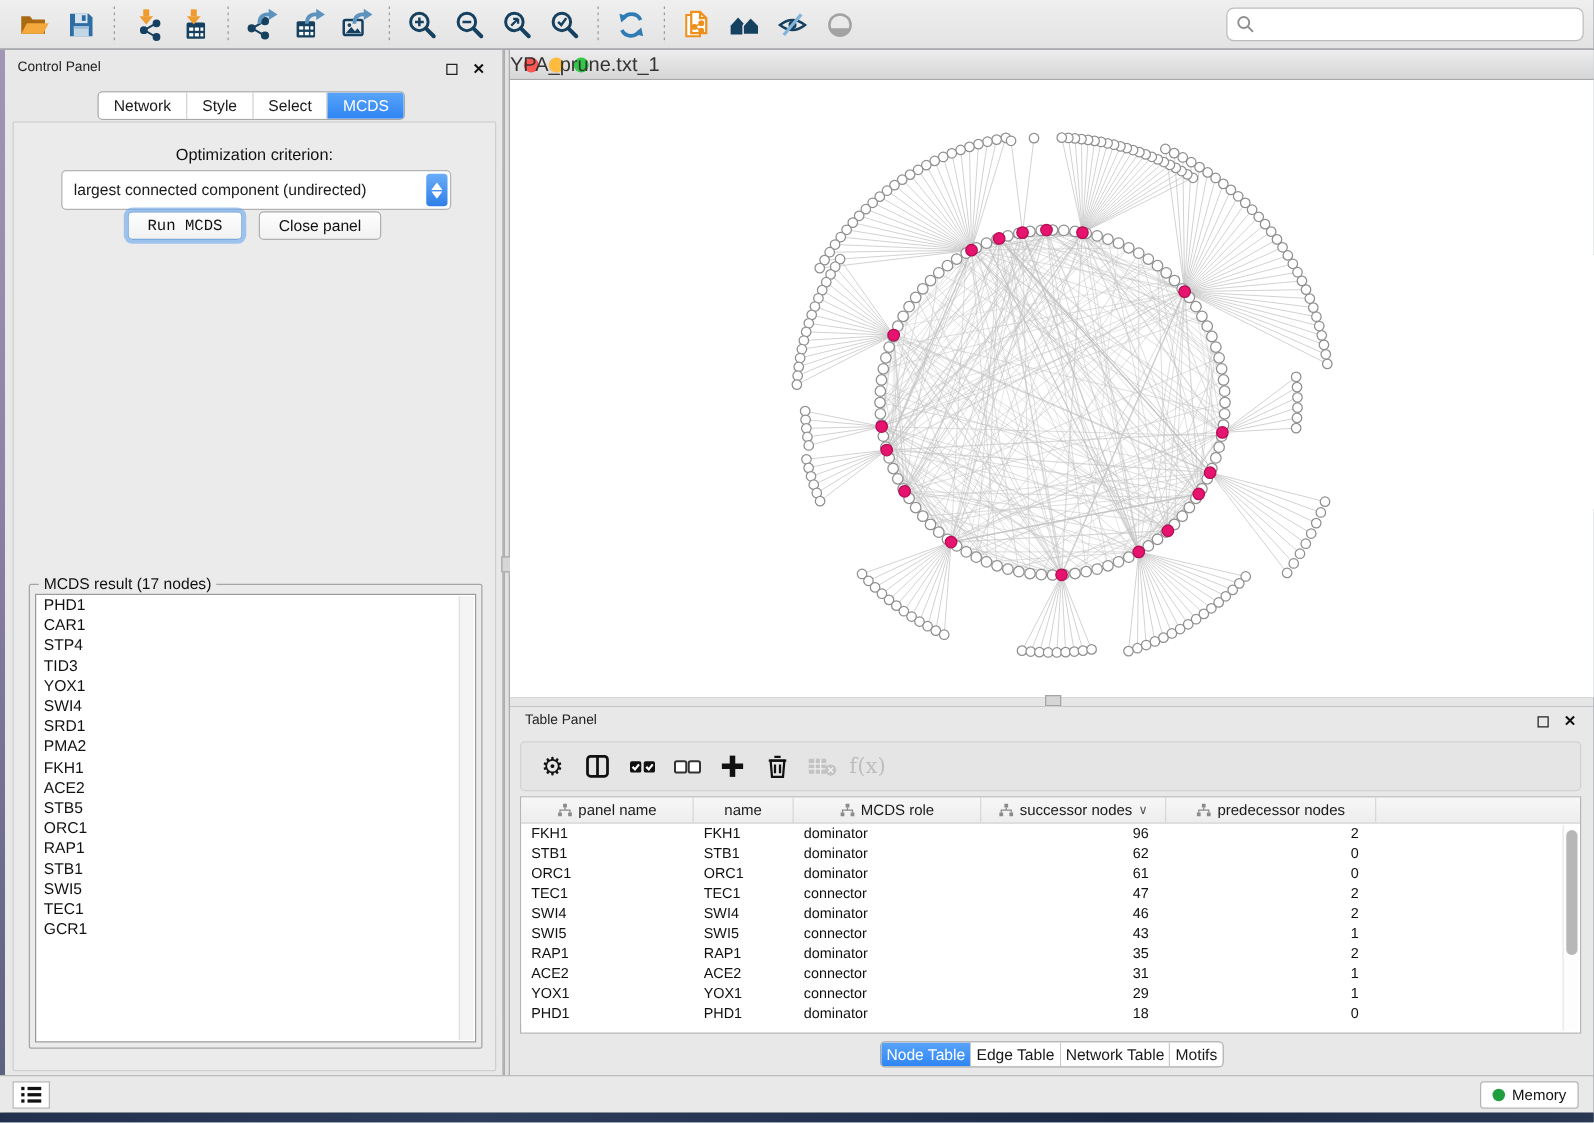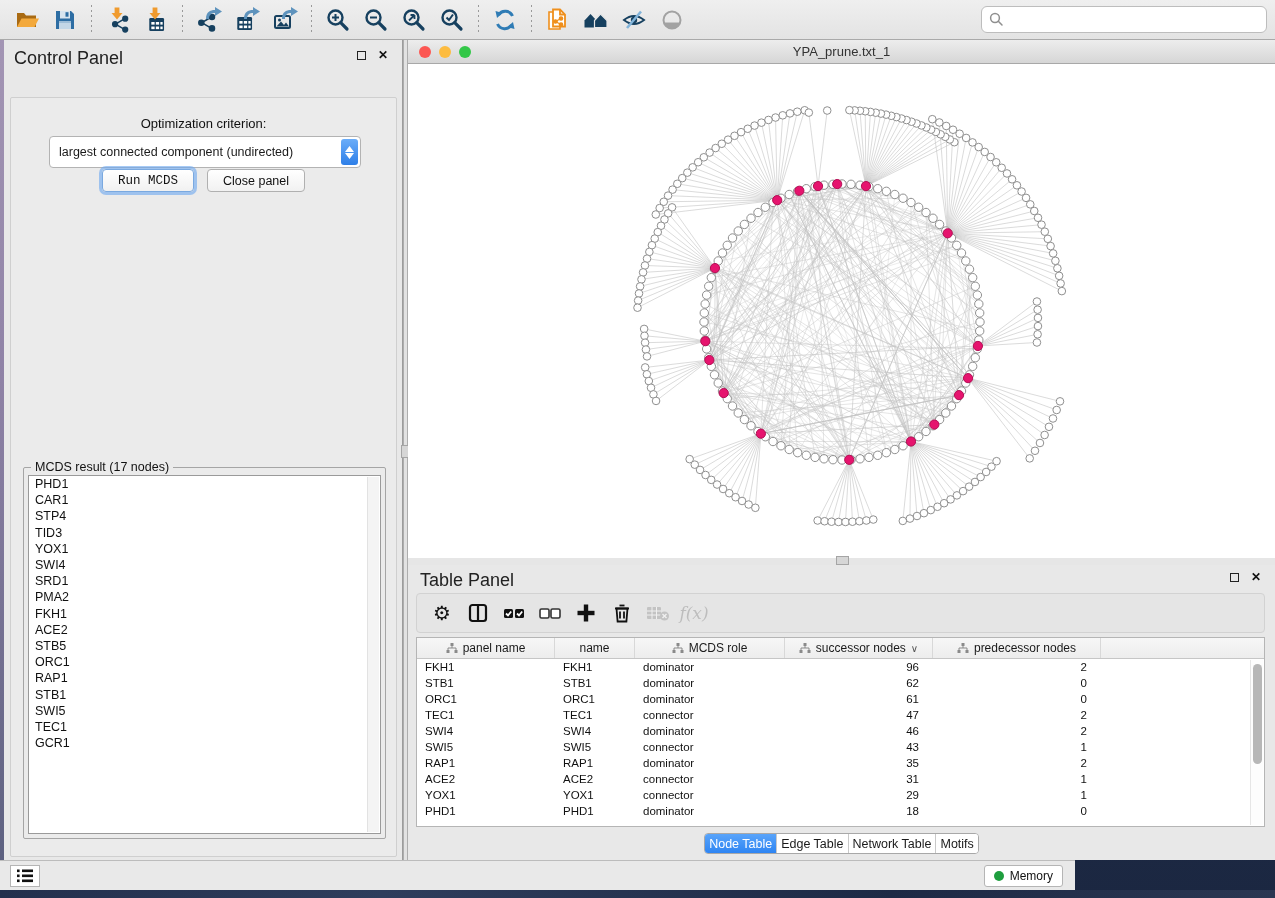--- a/index.html
+++ b/index.html
@@ -26,21 +26,21 @@
   
   .leftstrip { position:absolute; left:0; top:40px; width:4px; height:850px;
     background:linear-gradient(180deg,#a395b4,#8f82a6 40%,#5a5f7e); }
   .deskbottom { position:absolute; left:0; top:890px; width:1275px; height:8px;
     background:linear-gradient(90deg,#23304d,#2e3d5c 30%,#1d2a45 70%,#2a3752); }
 
   
   .cpanel { position:absolute; left:4px; top:40px; width:399px; height:820px;
     background:#e8e8e8; border-right:1px solid #9c9c9c; }
   .phead { position:absolute; left:0; top:0; width:100%; height:30px; }
-  .phead .ptitle { position:absolute; left:10px; top:8px; font-size:18px; color:#222; }
+  .phead .ptitle { position:absolute; left:10px; top:8px; font-size:11px; color:#222; }
   .winbtn { position:absolute; top:8px; width:14px; height:14px; background:none; border:none;
     display:flex; align-items:center; justify-content:center; cursor:default; }
   .winbtn.float { right:34px; } .winbtn.close { right:12px; }
   .winbtn .sq { width:9px; height:9px; border:1.6px solid #222; display:block; }
   .winbtn .x  { font-size:12px; font-weight:bold; color:#111; line-height:1; }
 
   .segtabs { position:absolute; left:74px; top:33px; height:23px; display:flex;
     border:1px solid #a8a8a8; border-radius:4px; background:#fff; overflow:hidden; }
   .seg { padding:3px 12px; font-size:12.5px; color:#1a1a1a; background:#fff;
     border:none; border-right:1px solid #c9c9c9; cursor:default; line-height:16px; }
@@ -83,36 +83,36 @@
   .hsplit .grip { position:absolute; left:428px; top:-2px; width:13px; height:9px;
     background:#d6d6d6; border:1px solid #a5a5a5; }
 
   
   .netpanel { position:absolute; left:408px; top:40px; width:867px; height:518px;
     background:#fff; }
   .nettitle { position:absolute; left:0; top:0; width:100%; height:24px;
     background:linear-gradient(180deg,#ededed,#d6d6d6); border-bottom:1px solid #a8a8a8; }
   .nettitle .tl { position:absolute; top:6px; width:12px; height:12px; border-radius:50%;
     border:none; cursor:default; }
-  .nettitle .name { position:absolute; left:0; right:0; top:4px; text-align:center;
-    font-size:13px; color:#333; }
+  .nettitle .name { position:absolute; left:0; right:0; top:4px; text-align:left;
+    font-size:16px; color:#333; }
   .netcanvas { position:absolute; left:0; top:24px; width:867px; height:494px; background:#fff; }
 
   
   .tpanel { position:absolute; left:408px; top:565px; width:867px; height:295px; background:#e8e8e8; }
   .tpanel .phead .ptitle { left:12px; top:5px; }
   .tpanel .winbtn { top:5px; }
   .ttoolbar { position:absolute; left:8px; top:28px; width:849px; height:40px;
     background:#e5e5e5; border:1px solid #d2d2d2; border-radius:4px;
     display:flex; align-items:center; padding:0 10px; gap:6px; }
   .ttb { width:30px; height:30px; background:none; border:none; display:flex;
     align-items:center; justify-content:center; cursor:default; }
   .ttb.dis { opacity:.45; }
   .gearglyph { font-size:20px; color:#111; font-family:"DejaVu Sans",sans-serif; line-height:1; }
-  .fxglyph { font-family:"DejaVu Serif",serif; font-style:italic; font-size:17px; color:#8e8e8e; }
+  .fxglyph { font-family:"DejaVu Serif",serif; font-size:17px; color:#8e8e8e; }
 
   .dtable { position:absolute; left:8px; top:72px; width:849px; height:190px; background:#fff;
     border:1px solid #b5b5b5; overflow:hidden; }
   .thead { display:grid; grid-template-columns:138px 80px 150px 148px 168px 1fr; height:21px;
     background:linear-gradient(180deg,#f7f7f7,#ededed); border-bottom:1px solid #c6c6c6; }
   .th { display:flex; align-items:center; justify-content:center; gap:5px; font-size:12px;
     color:#1a1a1a; border-right:1px solid #d8d8d8; overflow:hidden; white-space:nowrap; cursor:default; }
   .th:last-child { border-right:none; }
   .th .chev { font-size:10px; color:#555; }
   .trow { display:grid; grid-template-columns:138px 80px 150px 148px 168px 1fr; height:16px; background:#fff; }
@@ -125,21 +125,21 @@
 
   .bottomtabs { position:absolute; left:0; top:268px; width:100%; display:flex; justify-content:center; }
   .btabs { display:flex; border:1px solid #a8a8a8; border-radius:4px; background:#fff;
     overflow:hidden; height:21px; }
   .btab { padding:2px 4px; font-size:12.5px; background:#fff; border:none;
     border-right:1px solid #c9c9c9; color:#1a1a1a; cursor:default; line-height:16px; }
   .btab:last-child { border-right:none; }
   .btab.active { background:linear-gradient(180deg,#59a4fa,#2e85f3); color:#fff; }
 
   
-  .statusbar { position:absolute; left:0; top:860px; width:1075px; height:30px;
+  .statusbar { position:absolute; left:0; top:860px; width:1275px; height:30px;
     background:#e9e9e9; border-top:1px solid #bcbcbc; }
   .listbtn { position:absolute; left:10px; top:4px; width:30px; height:22px; background:#fff;
     border:1px solid #b5b5b5; display:flex; align-items:center; justify-content:center; cursor:default; }
   .membtn { position:absolute; right:12px; top:4px; height:22px; background:#fff;
     border:1px solid #b5b5b5; border-radius:3px; font-size:12px; color:#111;
     display:flex; align-items:center; gap:6px; padding:0 9px; cursor:default; }
   .memdot { width:10px; height:10px; border-radius:50%; background:#1e9e3e; display:inline-block; }
 </style>
 </head>
 <body>
@@ -372,20 +372,26 @@
   <div class="cpanel">
     <div class="phead">
       <span class="ptitle">Control Panel</span>
       <button class="winbtn float">
           <span class="sq"></span>
         </button>
       <button class="winbtn close">
           <span class="x">✕</span>
         </button>
     </div>
+    <div class="segtabs" id="cp-tabs">
+        <button class="seg">Network</button>
+        <button class="seg">Style</button>
+        <button class="seg">Select</button>
+        <button class="seg active">MCDS</button>
+      </div>
     <div class="ccontent">
       <div class="optlabel">Optimization criterion:</div>
       <div class="combo">
         <span>largest connected component (undirected)</span>
         <span class="caps">
           <svg viewBox="0 0 9 6">
               <path d="M4.5 0 L9 6 L0 6 Z" fill="#fff"></path>
             </svg>
           <svg viewBox="0 0 9 6">
               <path d="M4.5 6 L0 0 L9 0 Z" fill="#fff"></path>

